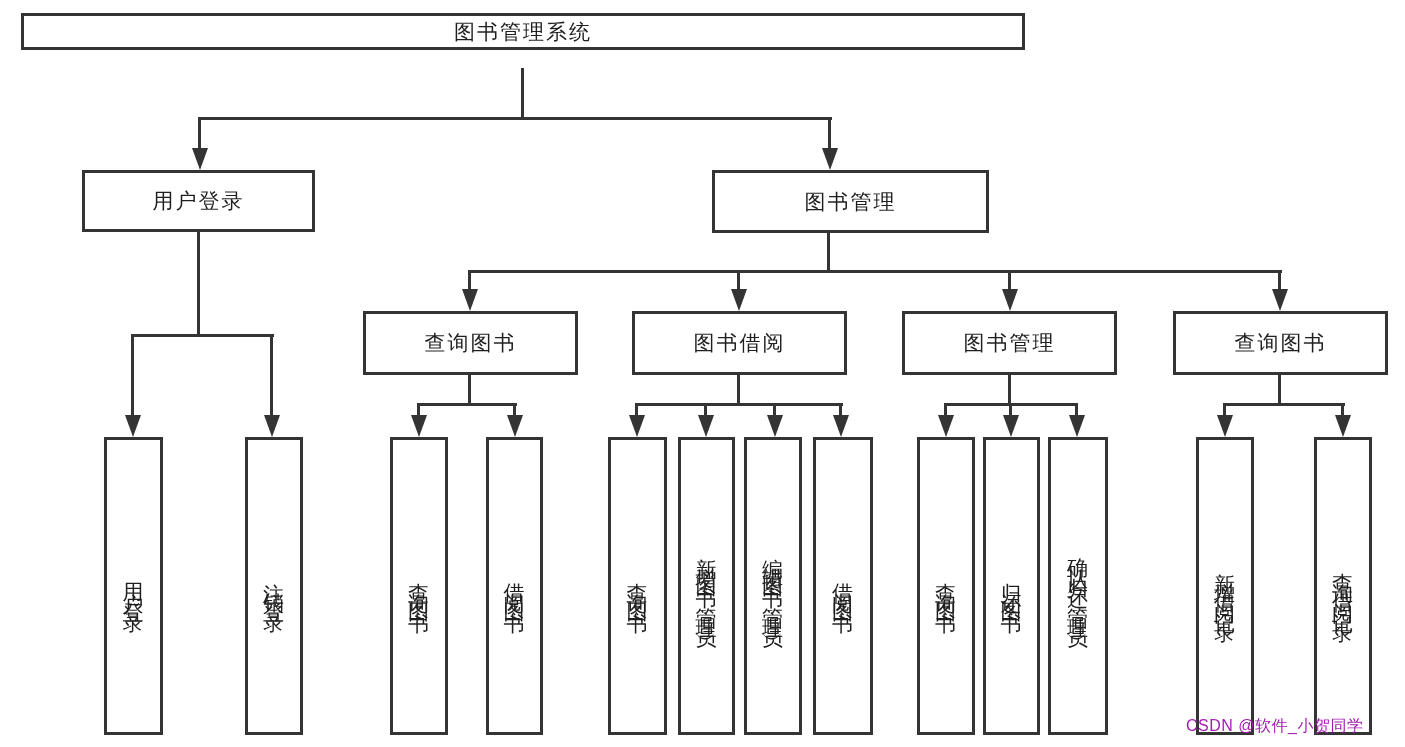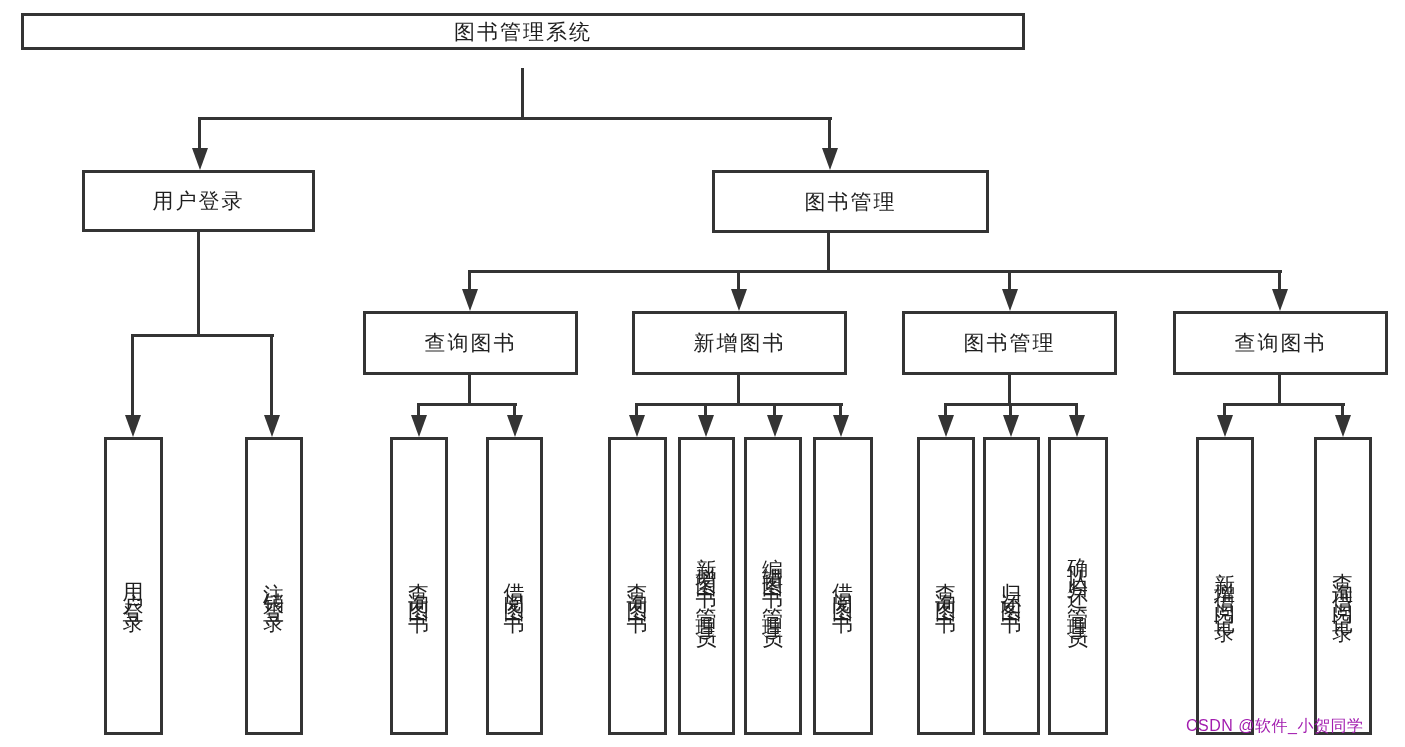--- a/index.html
+++ b/index.html
@@ -70,21 +70,21 @@
   <div class="arrow" style="left:731px; top:289px;"></div>
   <div class="vline" style="left:1008px; top:270px; width:3px; height:21px;"></div>
   <div class="arrow" style="left:1002px; top:289px;"></div>
   <div class="vline" style="left:1278px; top:270px; width:3px; height:21px;"></div>
   <div class="arrow" style="left:1272px; top:289px;"></div>
 
   <div class="hbox" style="left:363px; top:311px; width:215px; height:64px;">
     <span>查询图书</span>
   </div>
   <div class="hbox" style="left:632px; top:311px; width:215px; height:64px;">
-    <span>新增图书</span>
+    <span>图书借阅</span>
   </div>
   <div class="hbox" style="left:902px; top:311px; width:215px; height:64px;">
     <span>图书管理</span>
   </div>
   <div class="hbox" style="left:1173px; top:311px; width:215px; height:64px;">
     <span>查询图书</span>
   </div>
 
   <div class="vline" style="left:468px; top:375px; width:3px; height:30px;"></div>
   <div class="hline" style="left:417px; top:403px; width:100px; height:3px;"></div>

